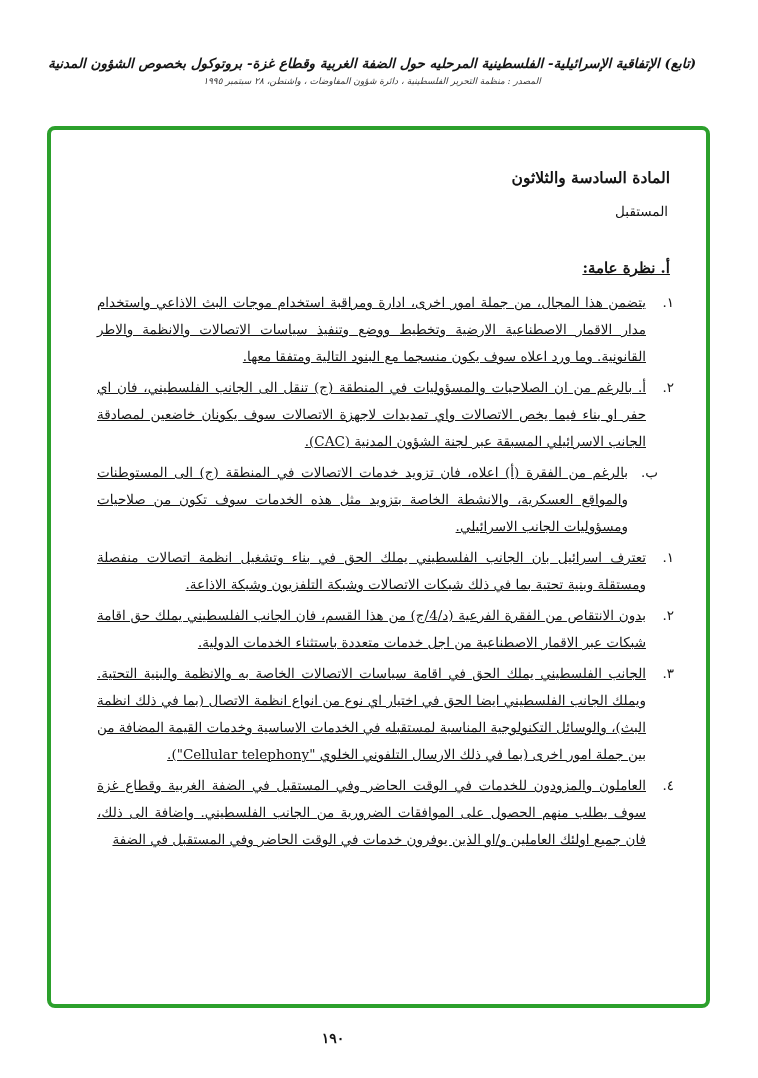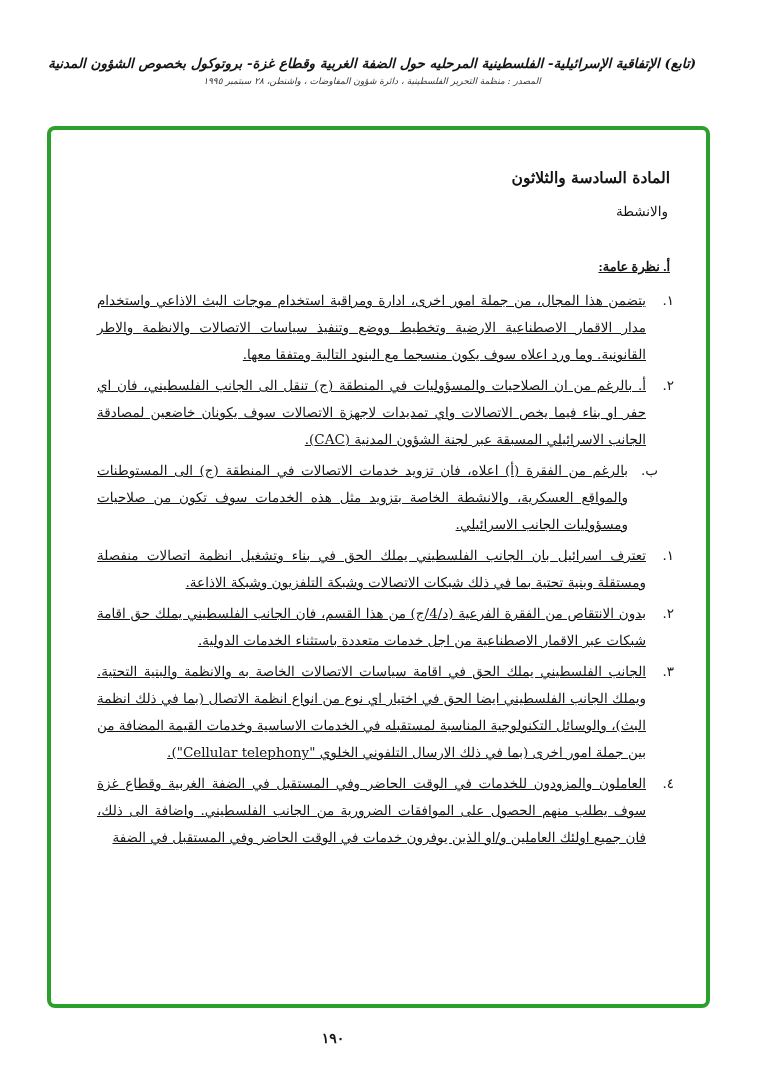--- a/index.html
+++ b/index.html
@@ -52,25 +52,24 @@
     font-size: 15.5px;
     font-weight: bold;
     margin: 2px 4px 16px 0;
   }
   .article-subtitle {
     font-size: 13.5px;
     margin: 0 6px 0 0;
   }
 
   .section-heading {
-    font-size: 13px;
+    font-size: 15px;
     font-weight: bold;
     text-decoration: underline;
     margin: 40px 4px 12px 0;
-    font-family: Liberation Serif, serif;
   }
   .section-heading.second { margin-top: 22px; }
 
   .item {
     display: flex;
     font-size: 13.5px;
     line-height: 27px;
     text-align: justify;
     margin-bottom: 4px;
   }
@@ -92,21 +91,21 @@
 </head>
 <body style="--frame-green: #2ca02c;">
 
 <header class="header">
   <div class="header-line1">(تابع) الإتفاقية الإسرائيلية- الفلسطينية المرحليه حول الضفة الغربية وقطاع غزة- بروتوكول بخصوص الشؤون المدنية</div>
   <div class="header-line2">المصدر : منظمة التحرير الفلسطينية ، دائرة شؤون المفاوضات ، واشنطن، ٢٨ سبتمبر ١٩٩٥</div>
 </header>
 
 <div class="frame">
   <div class="article-title">المادة السادسة والثلاثون</div>
-  <div class="article-subtitle">والانشطة</div>
+  <div class="article-subtitle">المستقبل</div>
 
   <div class="section-heading">أ. نظرة عامة:</div>
 
   <div class="item">
     <span class="num">١.</span>
     <span class="txt">يتضمن هذا المجال، من جملة امور اخرى، ادارة ومراقبة استخدام موجات البث الاذاعي واستخدام مدار الاقمار الاصطناعية الارضية وتخطيط ووضع وتنفيذ سياسات الاتصالات والانظمة والاطر القانونية. وما ورد اعلاه سوف يكون منسجما مع البنود التالية ومتفقا معها.</span>
   </div>
 
   <div class="item">
     <span class="num">٢.</span>

